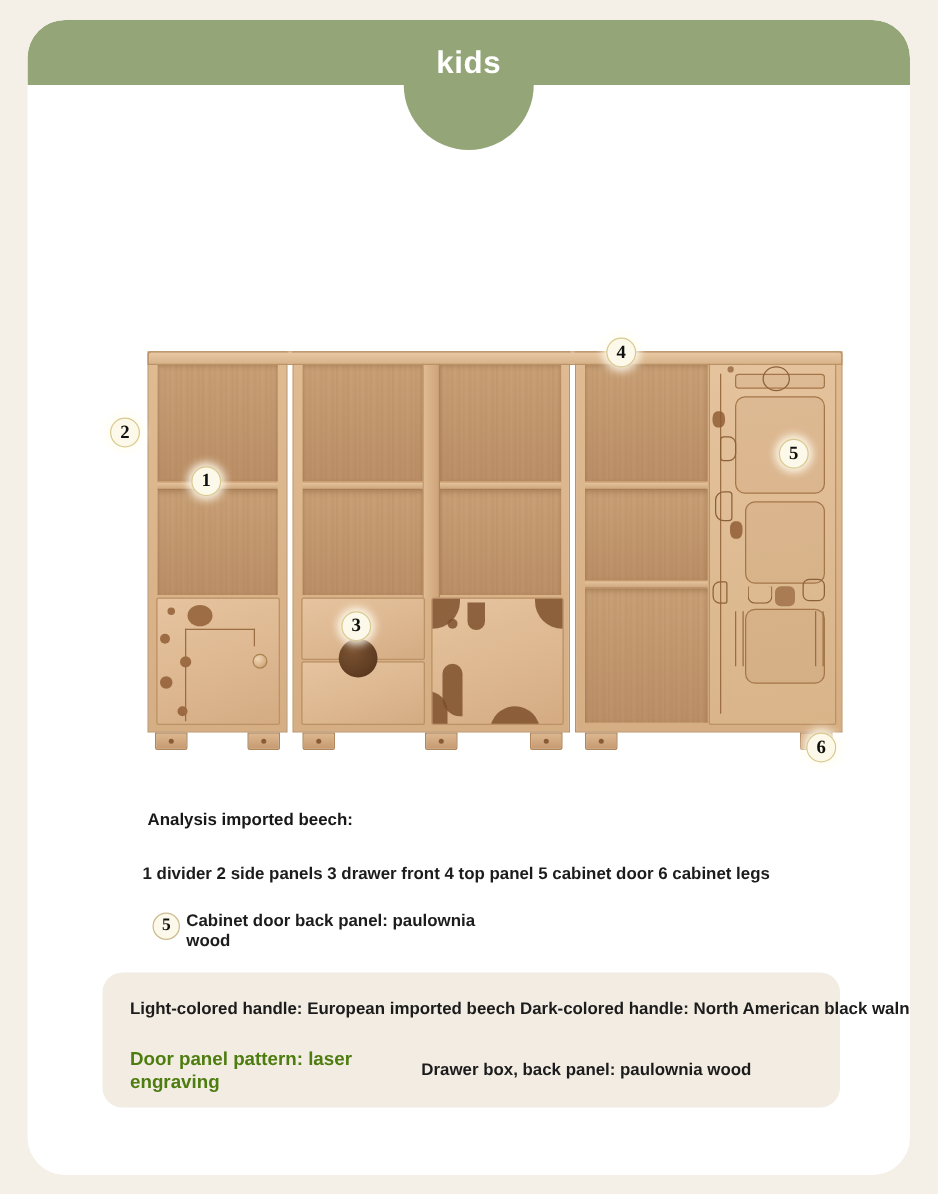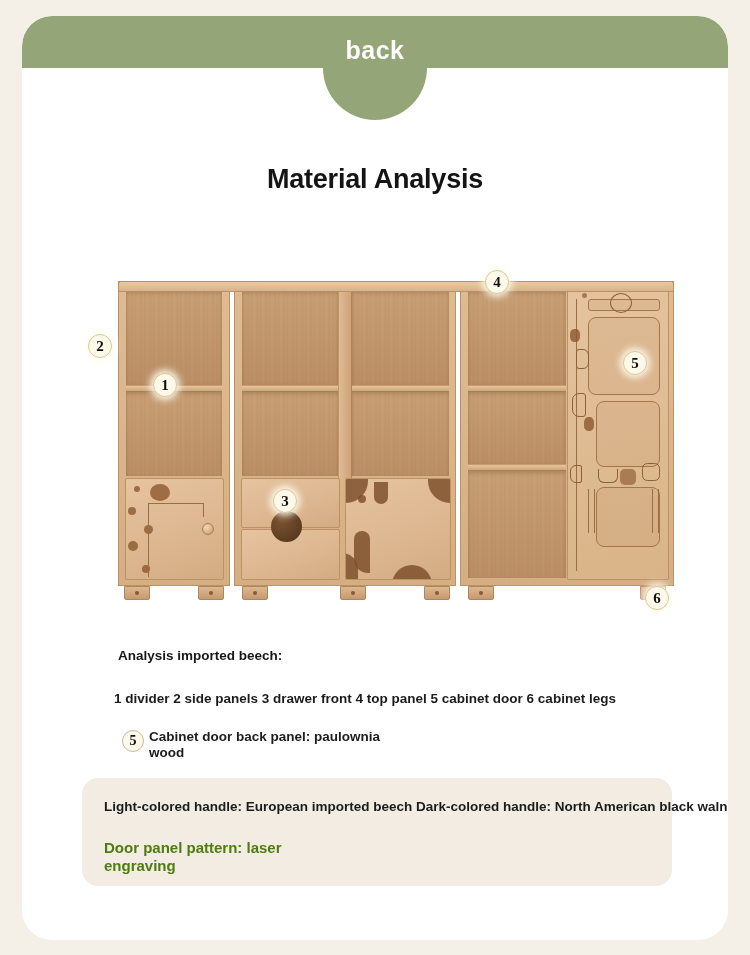--- a/index.html
+++ b/index.html
@@ -322,25 +322,24 @@
 </style>
 </head>
 <body>
 
 <div id="page">
 
   <div class="card">
 
     <div class="banner">
       <div class="banner-tab">
-        <span class="banner-tab-label">back</span>
+        <span class="banner-tab-label">kids</span>
       </div>
     </div>
 
-    <div class="page-title">Material Analysis</div>
 
     <div class="illustration">
 
       <div class="badge" style="left:16px;  top:78px;">
         <span>2</span>
       </div>
       <div class="badge" style="left:81px;  top:117px;">
         <span>1</span>
       </div>
       <div class="badge" style="left:413px; top:14px;">
@@ -472,15 +471,16 @@
         <span class="legend-note-text">Cabinet door back panel: paulownia wood</span>
       </div>
     </div>
 
     <div class="info-box"></div>
 
     <div class="info-line1">Light-colored handle: European imported beech Dark-colored handle: North American black walnut</div>
 
     <div class="info-line2">Door panel pattern: laser engraving</div>
 
+    <div class="info-line3">Drawer box, back panel: paulownia wood</div>
 
   </div>
 </div>
 
 </body></html>

